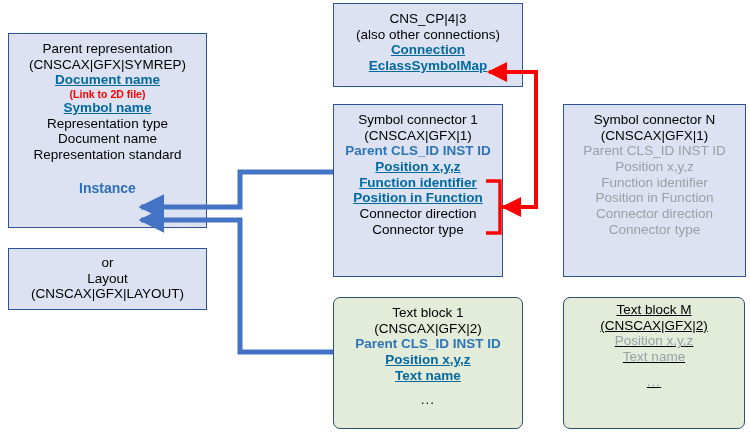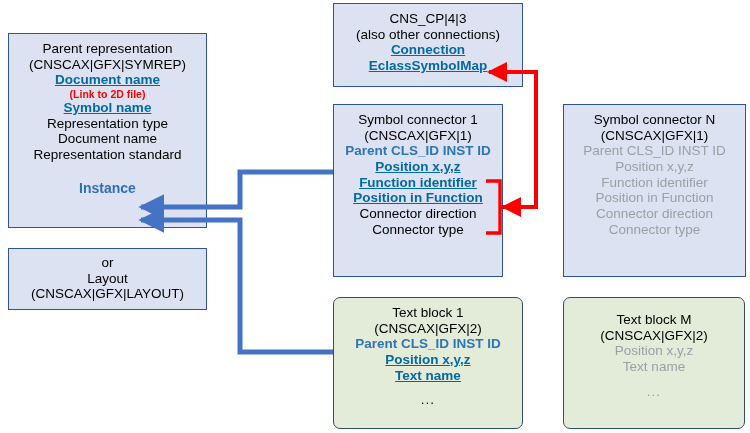--- a/index.html
+++ b/index.html
@@ -105,21 +105,21 @@
     <div class="line blk">Symbol connector N</div>
     <div class="line blk">(CNSCAX|GFX|1)</div>
     <div class="line gry">Parent CLS_ID INST ID</div>
     <div class="line gry">Position x,y,z</div>
     <div class="line gry">Function identifier</div>
     <div class="line gry">Position in Function</div>
     <div class="line gry">Connector direction</div>
     <div class="line gry">Connector type</div>
   </div>
 
-  <div class="box green" style="left:563px; top:297px; width:182px; height:132px; padding-top:14px;">
+  <div class="box green" style="left:563px; top:297px; width:182px; height:132px; padding-top:4px;text-decoration:underline;">
     <div class="line blk">Text block M</div>
     <div class="line blk">(CNSCAX|GFX|2)</div>
     <div class="line gry">Position x,y,z</div>
     <div class="line gry">Text name</div>
     <div class="line gry dots" style="margin-top:9px;">...</div>
   </div>
 
   <svg class="overlay" viewBox="0 0 750 433">
     <defs>
       <marker id="arrowBlue" viewBox="0 0 10 10" refX="9" refY="5" markerWidth="5.2" markerHeight="5.2" orient="auto-start-reverse">

